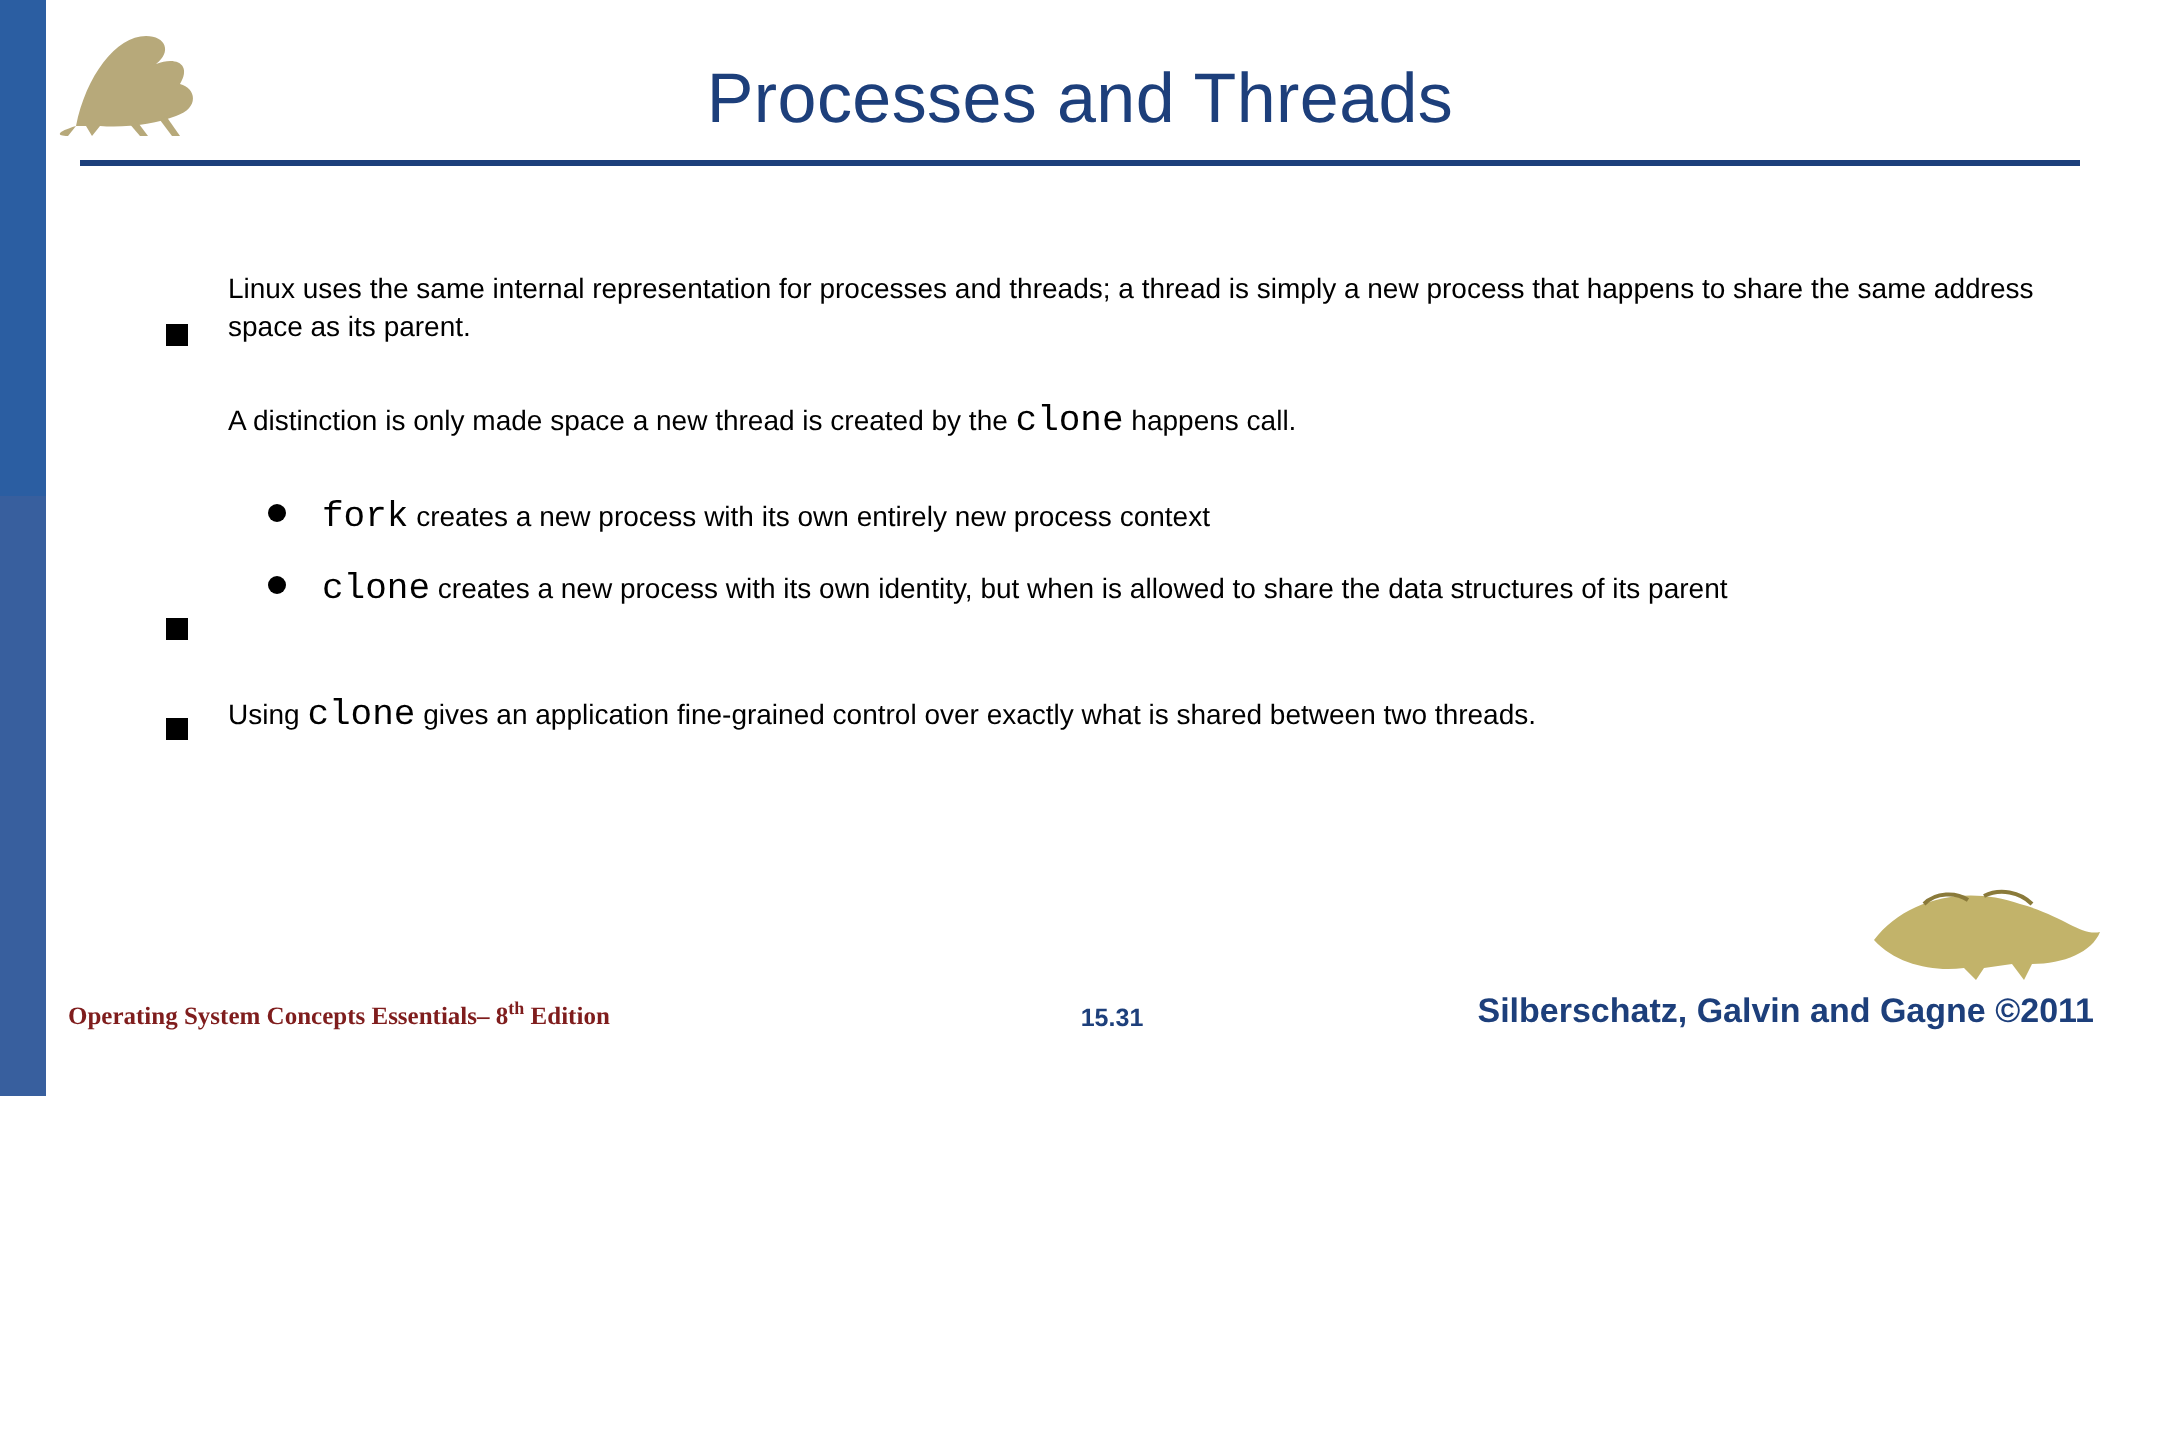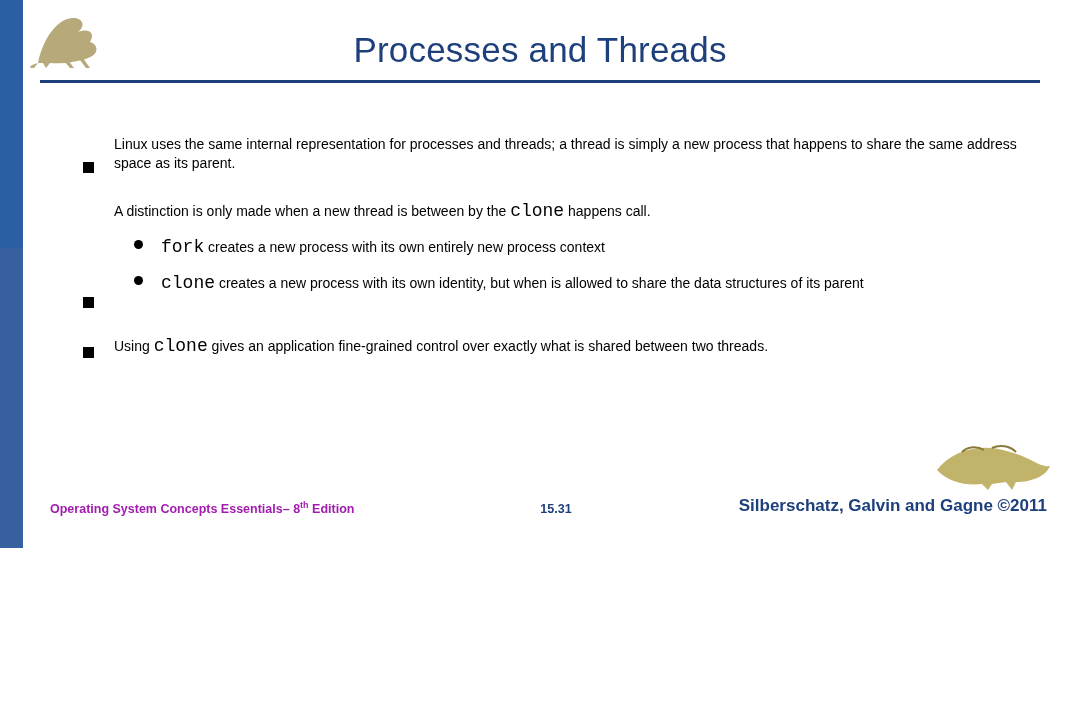--- a/index.html
+++ b/index.html
@@ -68,21 +68,21 @@
   }
   .bullet-item .sq {
     flex: 0 0 11px;
     width: 11px;
     height: 11px;
     background: #000;
     margin-top: 3px;
     margin-right: 20px;
   }
   .bullet-text { flex: 1; }
-  .sub-list { margin-top: 12px; }
+  .sub-list { margin-top: 24px; }
   .sub-item {
     display: flex;
     align-items: flex-start;
     margin-bottom: 12px;
     margin-left: 20px;
   }
   .sub-item .dot {
     flex: 0 0 9px;
     width: 9px;
     height: 9px;
@@ -90,25 +90,26 @@
     background: #000;
     margin-top: 5px;
     margin-right: 18px;
   }
   code.mono {
     font-family: "Courier New", Courier, monospace;
     font-size: 18px;
   }
   .footer-left {
     position: absolute;
-    left: 50px;
+    left: 34px;
     bottom: 20px;
     font-size: 12.5px;
     font-weight: bold;
-    color: #a21caf;
+    color: #7f1d1d;
+    font-family: Liberation Serif, serif;
   }
   .footer-left sup { font-size: 9px; }
   .footer-center {
     position: absolute;
     left: 0;
     width: 100%;
     bottom: 20px;
     text-align: center;
     font-size: 12.5px;
     font-weight: bold;
@@ -152,21 +153,21 @@
   <div class="content">
 
     <div class="bullet-item">
       <div class="sq"></div>
       <div class="bullet-text">Linux uses the same internal representation for processes and threads; a thread is simply a new process that happens to share the same address space as its parent.</div>
     </div>
 
     <div class="bullet-item">
       <div class="sq"></div>
       <div class="bullet-text">
-        <span>A distinction is only made when a new thread is between by the </span><code class="mono">clone</code><span> happens call.</span>
+        <span>A distinction is only made space a new thread is created by the </span><code class="mono">clone</code><span> happens call.</span>
         <div class="sub-list">
           <div class="sub-item">
             <div class="dot"></div>
             <div>
               <code class="mono">fork</code><span> creates a new process with its own entirely new process context</span>
             </div>
           </div>
           <div class="sub-item">
             <div class="dot"></div>
             <div>

